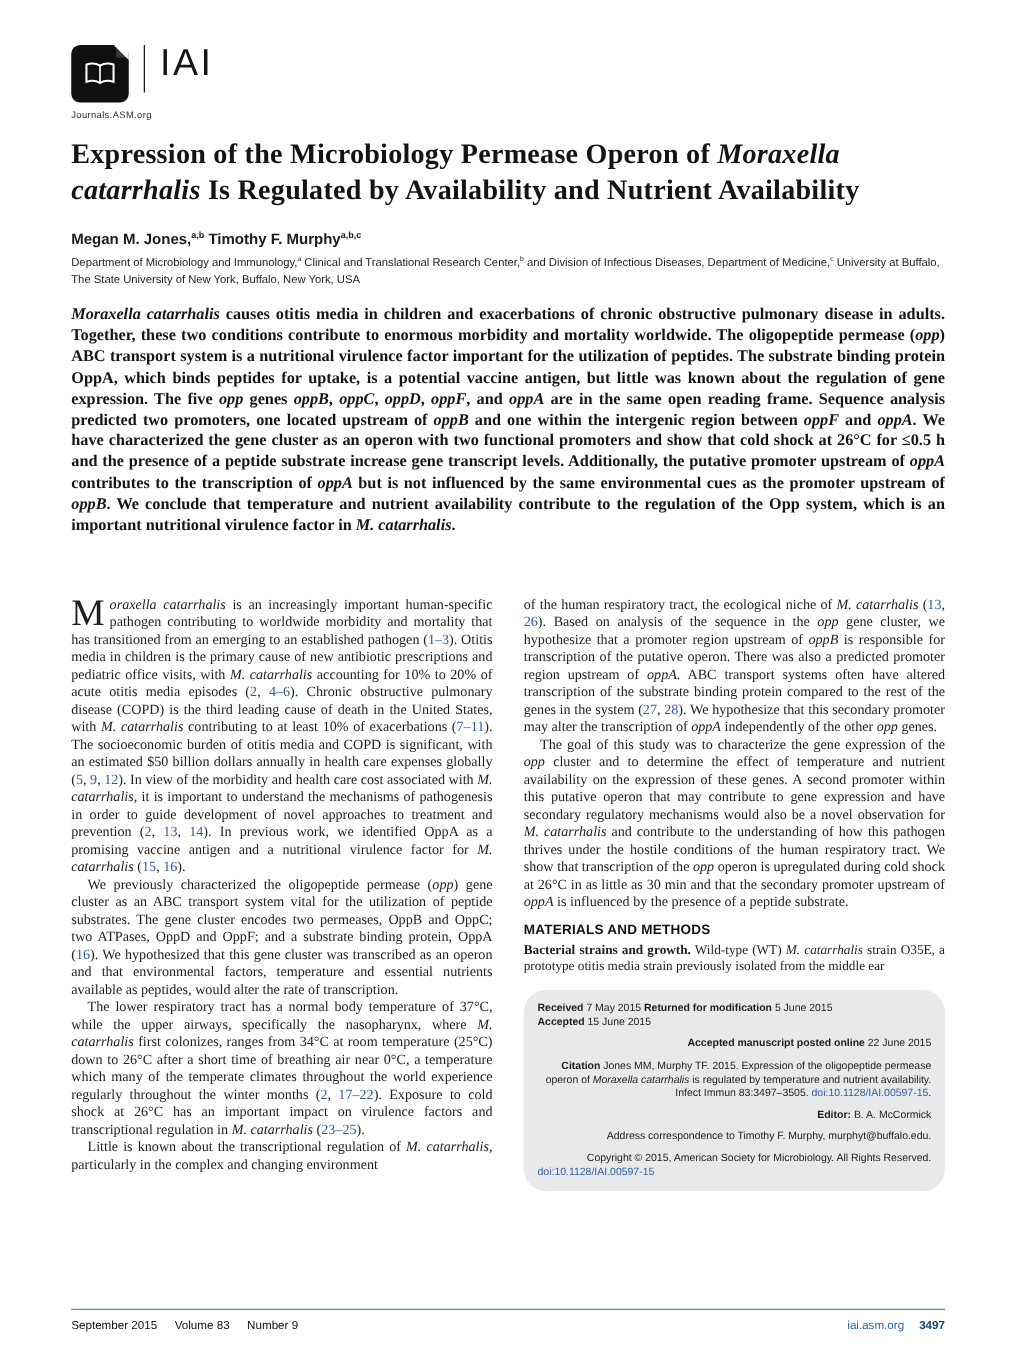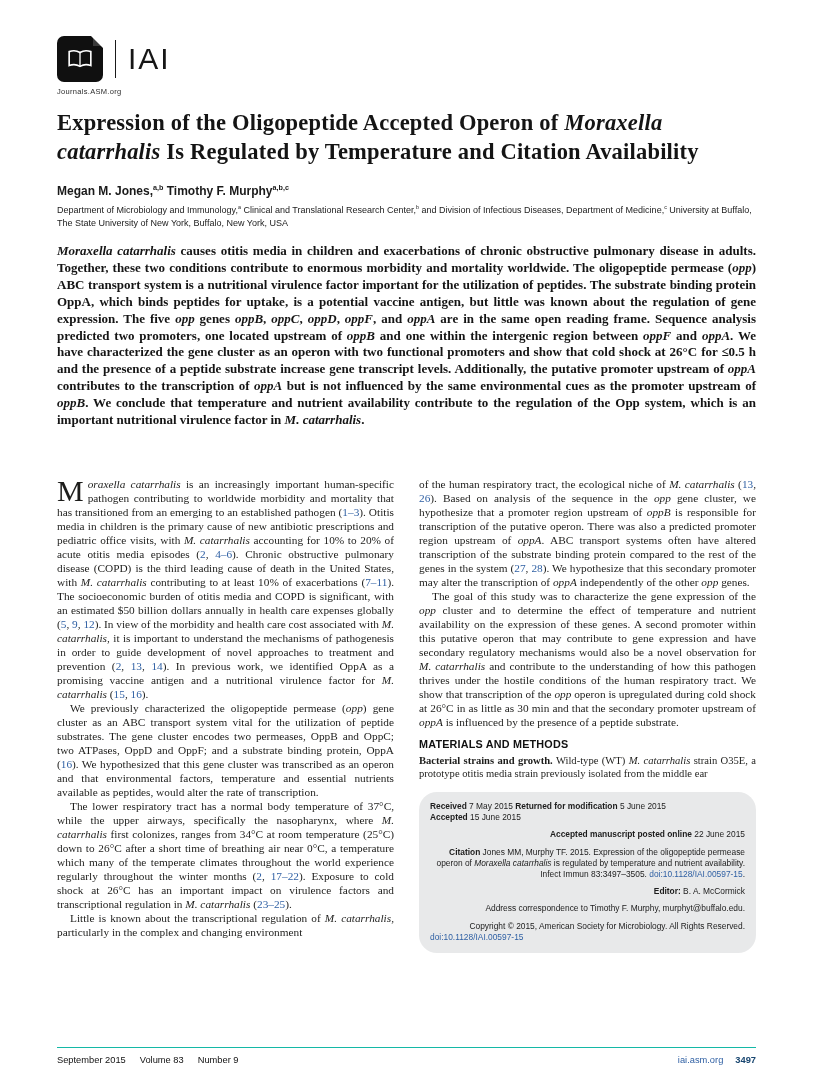--- a/index.html
+++ b/index.html
@@ -4,21 +4,21 @@
 <style>
   * { margin:0; padding:0; box-sizing:border-box; }
   html, body { background:#ffffff; }
   body {
     width:813px; height:1088px; position:relative; overflow:hidden;
     font-family:"Liberation Serif", serif; color:#1d1d1b;
   }
   .content { padding:36px 57px 0; }
 
   
-  .logo-row { display:flex; align-items:center; }
+  .logo-row { display:flex; align-items:flex-start; }
   .logo-square {
     width:46px; height:46px; background:#101010; border-radius:7px;
     position:relative; display:flex; align-items:center; justify-content:center;
     flex:0 0 auto;
   }
   .fold { position:absolute; top:0; right:0; width:0; height:0;
     border-top:12px solid #ffffff; border-left:12px solid transparent; }
   .fold-shadow { position:absolute; top:0; right:0; width:0; height:0;
     border-bottom:10px solid #3b3b3b; border-right:10px solid transparent; }
   .logo-divider { width:1px; height:38px; background:#1a1a1a; margin:0 12px; }
@@ -88,21 +88,21 @@
         </svg>
         <div class="fold-shadow"></div>
         <div class="fold"></div>
       </div>
       <div class="logo-divider"></div>
       <div class="logo-acronym">IAI</div>
     </div>
     <div class="logo-tagline">Journals.ASM.org</div>
   </header>
 
-  <h1 class="title"><span class="seg-plain">Expression of the Oligopeptide Accepted Operon of </span><span class="seg-i">Moraxella catarrhalis</span><span class="seg-plain"> Is Regulated by Temperature and Citation Availability</span></h1>
+  <h1 class="title"><span class="seg-plain">Expression of the Microbiology Permease Operon of </span><span class="seg-i">Moraxella catarrhalis</span><span class="seg-plain"> Is Regulated by Availability and Nutrient Availability</span></h1>
 
   <div class="authors"><span class="seg-plain">Megan M. Jones,</span><span class="seg-sup">a,b</span><span class="seg-plain"> Timothy F. Murphy</span><span class="seg-sup">a,b,c</span></div>
 
   <div class="affiliations"><span class="seg-plain">Department of Microbiology and Immunology,</span><span class="seg-sup">a</span><span class="seg-plain"> Clinical and Translational Research Center,</span><span class="seg-sup">b</span><span class="seg-plain"> and Division of Infectious Diseases, Department of Medicine,</span><span class="seg-sup">c</span><span class="seg-plain"> University at Buffalo, The State University of New York, Buffalo, New York, USA</span></div>
 
   <div class="abstract"><span class="seg-i">Moraxella catarrhalis</span><span class="seg-plain"> causes otitis media in children and exacerbations of chronic obstructive pulmonary disease in adults. Together, these two conditions contribute to enormous morbidity and mortality worldwide. The oligopeptide permease (</span><span class="seg-i">opp</span><span class="seg-plain">) ABC transport system is a nutritional virulence factor important for the utilization of peptides. The substrate binding protein OppA, which binds peptides for uptake, is a potential vaccine antigen, but little was known about the regulation of gene expression. The five </span><span class="seg-i">opp</span><span class="seg-plain"> genes </span><span class="seg-i">oppB</span><span class="seg-plain">, </span><span class="seg-i">oppC</span><span class="seg-plain">, </span><span class="seg-i">oppD</span><span class="seg-plain">, </span><span class="seg-i">oppF</span><span class="seg-plain">, and </span><span class="seg-i">oppA</span><span class="seg-plain"> are in the same open reading frame. Sequence analysis predicted two promoters, one located upstream of </span><span class="seg-i">oppB</span><span class="seg-plain"> and one within the intergenic region between </span><span class="seg-i">oppF</span><span class="seg-plain"> and </span><span class="seg-i">oppA</span><span class="seg-plain">. We have characterized the gene cluster as an operon with two functional promoters and show that cold shock at 26°C for ≤0.5 h and the presence of a peptide substrate increase gene transcript levels. Additionally, the putative promoter upstream of </span><span class="seg-i">oppA</span><span class="seg-plain"> contributes to the transcription of </span><span class="seg-i">oppA</span><span class="seg-plain"> but is not influenced by the same environmental cues as the promoter upstream of </span><span class="seg-i">oppB</span><span class="seg-plain">. We conclude that temperature and nutrient availability contribute to the regulation of the Opp system, which is an important nutritional virulence factor in </span><span class="seg-i">M. catarrhalis</span><span class="seg-plain">.</span></div>
 
   <div class="columns">
 
     <div class="col">

